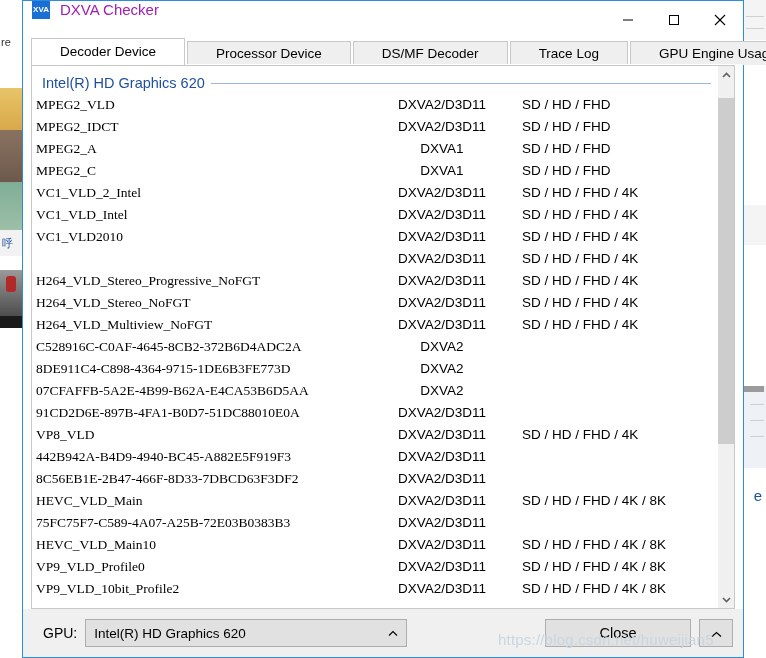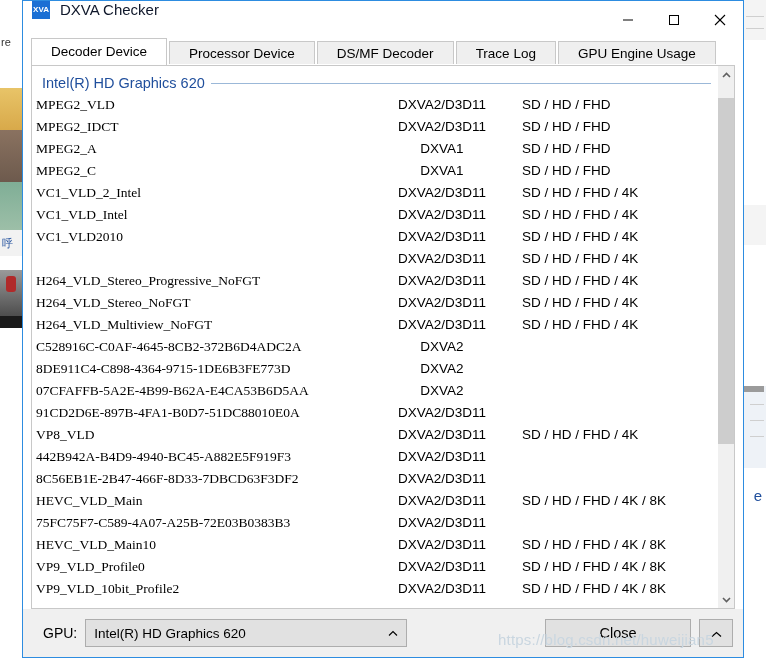--- a/index.html
+++ b/index.html
@@ -80,21 +80,21 @@
     font-size: 8px;
     font-weight: bold;
     line-height: 18px;
     text-align: center;
     letter-spacing: 0px;
     font-family: "Liberation Sans", sans-serif;
   }
   #app-title {
     margin-left: 10px;
     font-size: 15px;
-    color: #0f172a;
+    color: #a21caf;
     font-family: "Liberation Sans", sans-serif;
   }
   #win-controls {
     position: absolute;
     right: 0; top: 0;
     height: 37px;
     display: flex;
   }
   .win-btn {
     width: 46px;
@@ -121,21 +121,21 @@
   #tabstrip::after {
     content: "";
     position: absolute;
     left: 0; right: 0; bottom: 0;
     height: 1px;
     background: #ffffff;
   }
   .tab {
     height: 24px;
     line-height: 24px;
-    padding: 0 19px;
+    padding: 0 28px;
     font-size: 13.5px;
     color: #000;
     background: #efefef;
     border: 1px solid #c8c8c8;
     border-bottom: none;
     margin-right: 2px;
     box-sizing: border-box;
     cursor: default;
     white-space: nowrap;
     font-family: "Liberation Sans", sans-serif;

